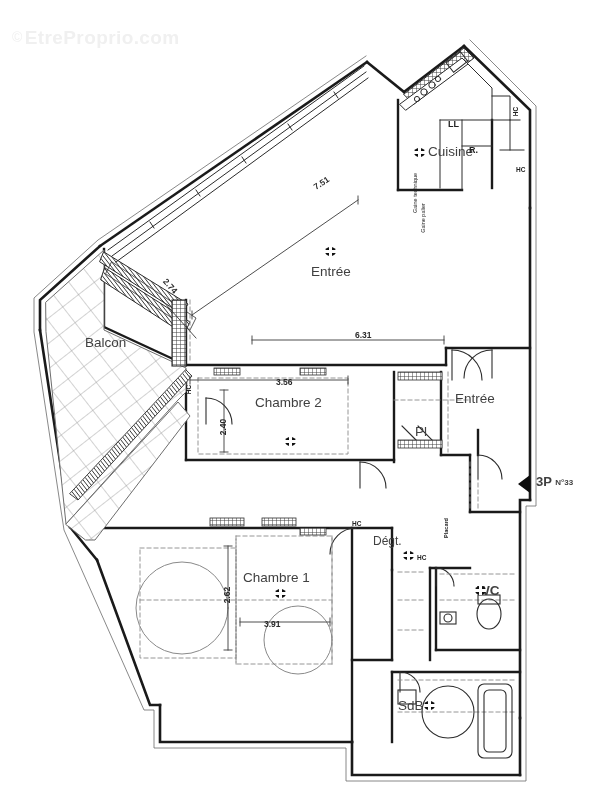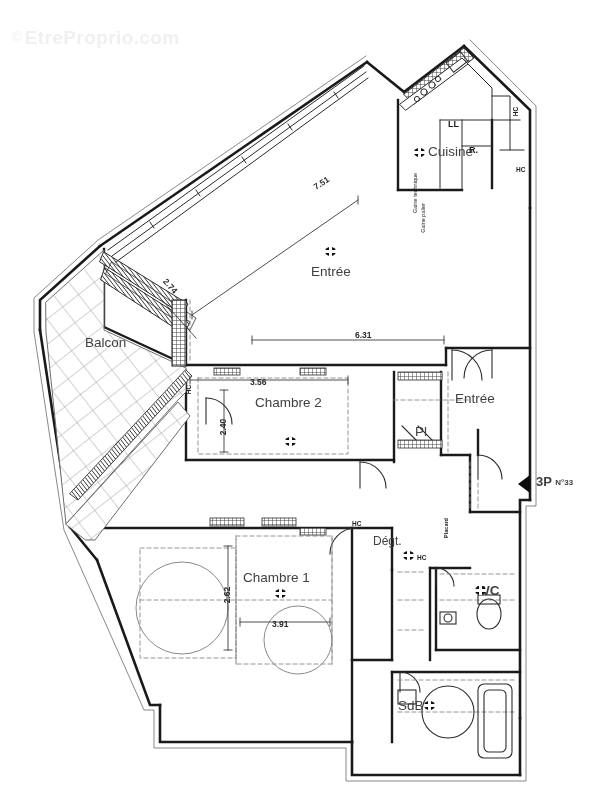--- a/index.html
+++ b/index.html
@@ -319,23 +319,23 @@
 
   <div class="arrow-mark" style="left:518px;top:475px;"></div>
   <div class="lbl unit" style="left:536px;top:474px;">
     <span>3P</span>
     <span class="num">N°33</span>
   </div>
 
   <div class="lbl dim" style="left:313px;top:178px;transform:rotate(-33deg);">7.51</div>
   <div class="lbl dim" style="left:355px;top:330px;">6.31</div>
   <div class="lbl dim" style="left:162px;top:281px;transform:rotate(48deg);">2.74</div>
-  <div class="lbl dim" style="left:250px;top:377px;text-align:center;">3.56</div>
+  <div class="lbl dim" style="left:276px;top:377px;text-align:center;">3.56</div>
   <div class="lbl dim" style="left:215px;top:422px;transform:rotate(-90deg);">2.40</div>
-  <div class="lbl dim" style="left:272px;top:619px;">3.91</div>
+  <div class="lbl dim" style="left:264px;top:619px;">3.91</div>
   <div class="lbl dim" style="left:219px;top:590px;transform:rotate(-90deg);">2.62</div>
 
   <div class="lbl tiny" style="left:448px;top:119px;font-size:9px;">LL</div>
   <div class="lbl tiny" style="left:469px;top:145px;font-size:9px;">R.</div>
   <div class="lbl tiny" style="left:511px;top:108px;transform:rotate(-90deg);">HC</div>
   <div class="lbl tiny" style="left:516px;top:166px;">HC</div>
   <div class="lbl tiny" style="left:352px;top:520px;">HC</div>
   <div class="lbl tiny" style="left:417px;top:554px;">HC</div>
   <div class="lbl tiny" style="left:184px;top:386px;transform:rotate(-90deg);">HC</div>
   <div class="lbl tiny" style="left:436px;top:525px;transform:rotate(-90deg);font-size:5.5px;">Placard</div>

